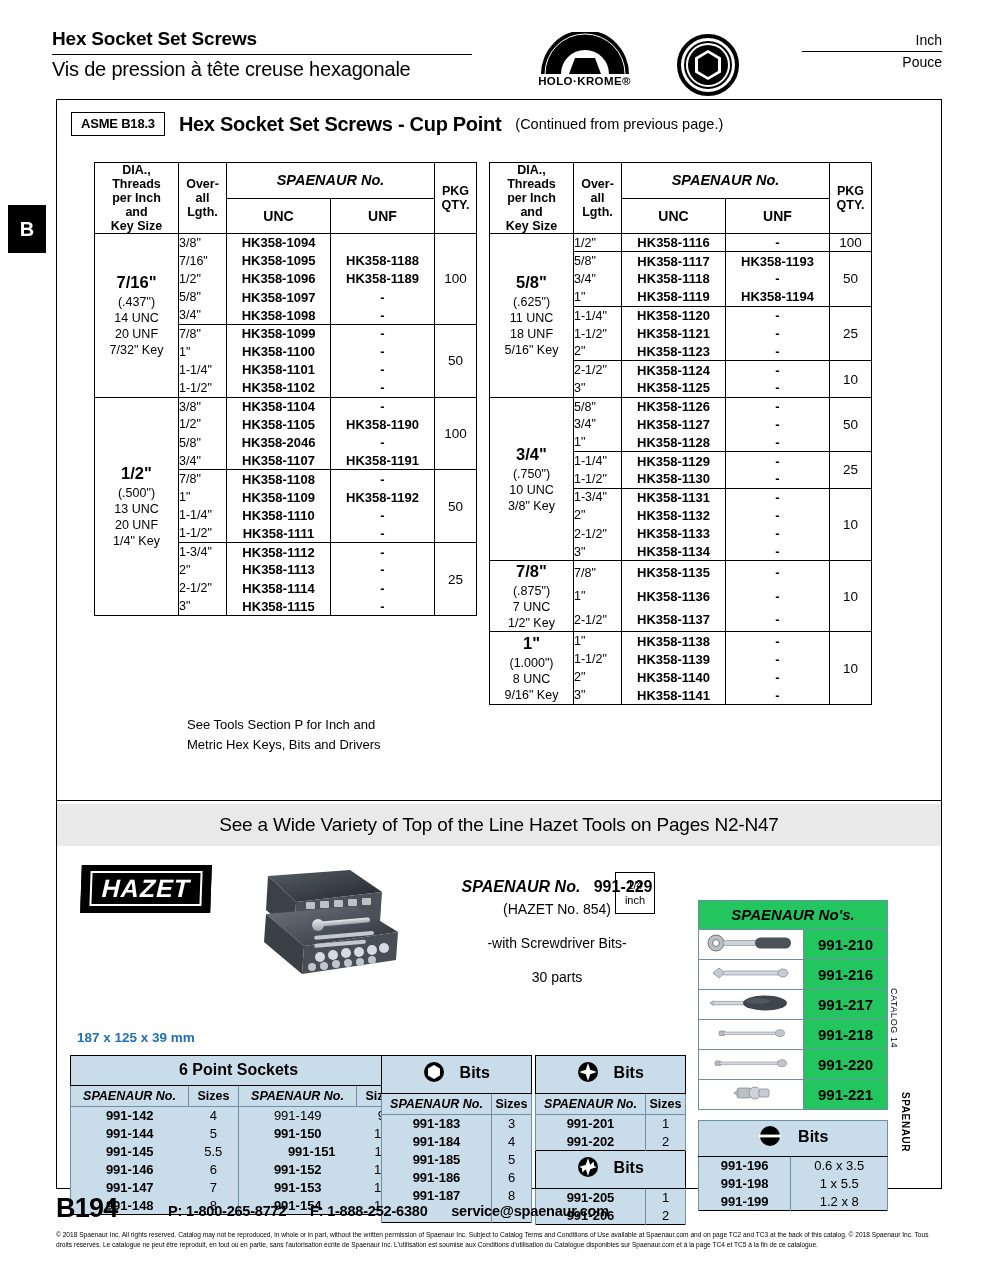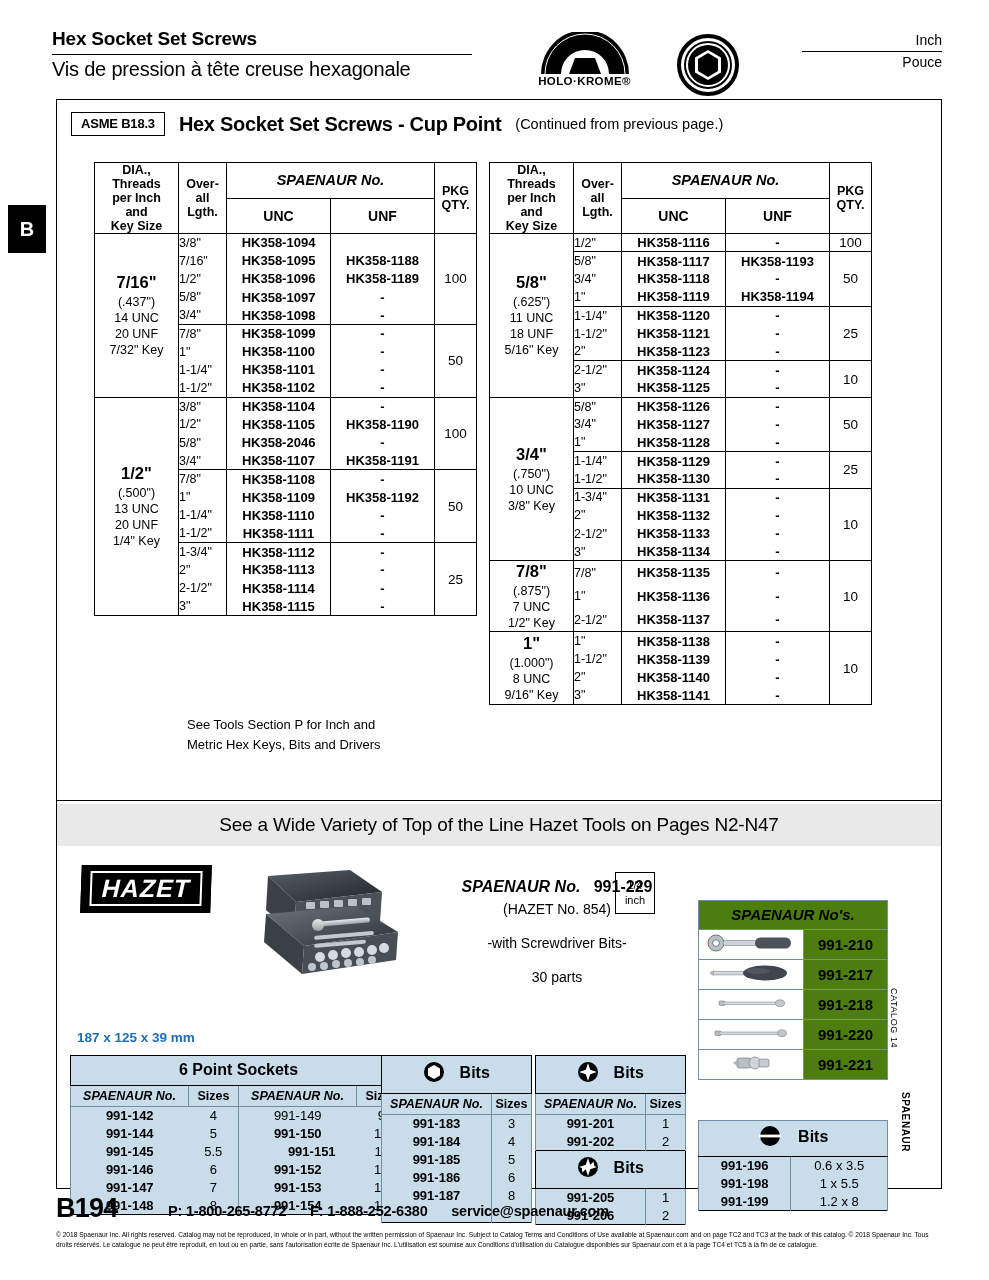--- a/index.html
+++ b/index.html
@@ -142,21 +142,21 @@
   .bt .sz { text-align:center; font-size:13px; height:18px; }
 
   .sock-tbl { position:absolute; left:13px; top:955px; }
   .bits1-tbl { position:absolute; left:324px; top:955px; }
   .bits2-tbl { position:absolute; left:478px; top:955px; }
 
   .outerbord { border:1.6px solid #000; }
 
   
   .sp-panel { position:absolute; left:641px; top:800px; }
-  .spn { border-collapse:collapse; background:#4d7c0f; width:190px; }
+  .spn { border-collapse:collapse; background:#22c55e; width:190px; }
   .spn td { border:1px solid #6f8fa6; padding:0; }
   .spn .hd { text-align:center; font-weight:bold; font-style:italic; font-size:15px; padding:5px 0 6px 0; }
   .spn .pic { width:105px; height:30px; background:#fff; text-align:center; vertical-align:middle; }
   .spn .num { text-align:center; font-weight:bold; font-size:15px; }
 
   .bits-panel { position:absolute; left:641px; top:1020px; }
   .bpn { border-collapse:collapse; background:#c9dcea; width:190px; }
   .bpn td { border:1px solid #6f8fa6; padding:0; }
   .bpn .hd { font-weight:bold; font-size:16px; padding:4px 0 5px 0; text-align:center; }
 
@@ -841,20 +841,28 @@
             <td class="pic"><svg width="96" height="24" viewBox="0 0 96 24">
                 <circle cx="13" cy="12" r="8" fill="#b9c0c6" stroke="#6f767c"></circle>
                 <circle cx="13" cy="12" r="3.4" fill="#fff" stroke="#6f767c"></circle>
                 <rect x="20" y="9.5" width="36" height="5" rx="2.5" fill="#cdd3d8" stroke="#7b8289" stroke-width="0.6"></rect>
                 <rect x="52" y="6.5" width="36" height="11" rx="5.5" fill="#4b5259"></rect>
               </svg></td>
             <td class="num">991-210</td>
           </tr>
           <tr>
             <td class="pic"><svg width="96" height="24" viewBox="0 0 96 24">
+                <path d="M10 12 L16 7 L22 12 L16 17 Z" fill="#c6ccd2" stroke="#7b8289" stroke-width="0.7"></path>
+                <rect x="20" y="10" width="58" height="4" rx="2" fill="#d2d8dd" stroke="#7b8289" stroke-width="0.6"></rect>
+                <ellipse cx="80" cy="12" rx="5" ry="4" fill="#c6ccd2" stroke="#7b8289" stroke-width="0.7"></ellipse>
+              </svg></td>
+            <td class="num">991-216</td>
+          </tr>
+          <tr>
+            <td class="pic"><svg width="96" height="24" viewBox="0 0 96 24">
                 <rect x="8" y="10.4" width="34" height="3.4" rx="1.7" fill="#d2d8dd" stroke="#7b8289" stroke-width="0.6"></rect>
                 <path d="M6 12 L11 9 L11 15 Z" fill="#aeb5bb"></path>
                 <ellipse cx="62" cy="12" rx="22" ry="7.5" fill="#3f464d"></ellipse>
                 <ellipse cx="55" cy="10" rx="12" ry="3" fill="#5b636b" opacity="0.6"></ellipse>
               </svg></td>
             <td class="num">991-217</td>
           </tr>
           <tr>
             <td class="pic"><svg width="96" height="24" viewBox="0 0 96 24">
                 <rect x="16" y="10" width="6" height="4.5" rx="1" fill="#b6bdc3" stroke="#7b8289" stroke-width="0.6"></rect>

